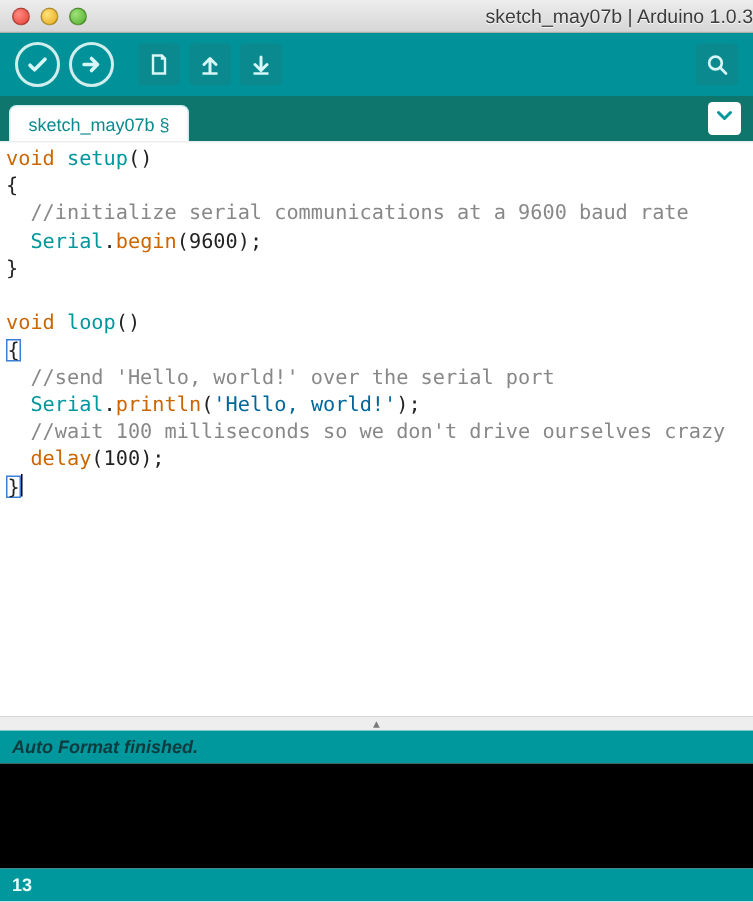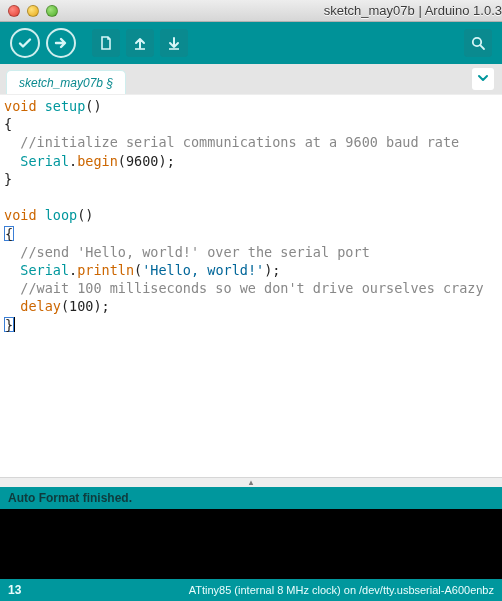--- a/index.html
+++ b/index.html
@@ -15,37 +15,37 @@
   .title-text { position: absolute; left: 0; right: 0; text-align: right; color: #3b3b3b; font-size: 13px; pointer-events: none; text-shadow: 0 1px 0 #fff; }
 
   .toolbar { height: 42px; background: #009298; display: flex; align-items: center; padding: 0 10px; gap: 8px; }
   .tb-group { display: flex; gap: 6px; }
   .tb-btn { width: 28px; height: 28px; border-radius: 4px; background: #07888d; display: flex; align-items: center; justify-content: center; color: #d6f6f7; }
   .tb-btn.round { width: 30px; height: 30px; border-radius: 50%; border: 2px solid #cfeeee; background: #009298; }
   .tb-btn.square { background: #0a8a8f; border: 1px solid #0a8a8f; border-radius: 3px; }
   .spacer { flex: 1; }
   .tb-btn svg { display: block; }
 
-  .tabbar { height: 30px; background: #e5e5e5; display: flex; align-items: flex-end; padding: 0 8px 0 6px; font-style: italic; }
+  .tabbar { height: 30px; background: #0f766e; display: flex; align-items: flex-end; padding: 0 8px 0 6px; }
   .tab { background: #fff; color: #0b8a8f; font-size: 12px; padding: 5px 12px; border-radius: 5px 5px 0 0; height: 24px; display: flex; align-items: center; border: 1px solid #cfeeee; border-bottom: none; }
   .tab-end { margin-left: auto; width: 22px; height: 22px; margin-bottom: 4px; border-radius: 3px; background: #fff; display: flex; align-items: center; justify-content: center; color: #00979d; }
 
   .editor { flex: 1; background: #fff; overflow: auto; padding: 2px 24px 2px 4px; font-family: Menlo, Monaco, Consolas, monospace; font-size: 13.5px; line-height: 1.35; white-space: pre; color: #222; border-top: 1px solid #eee; }
   .kw   { color: #cc6600; }      
   .fnY  { color: #cc6600; }      
   .fnO  { color: #cc6600; }      
   .ident{ color: #00979d; }      
   .cmt  { color: #888; }
   .str  { color: #006699; }
   .cursor-box { border: 1px solid #3b7fd6; display: inline-block; padding: 0 0; height: 15px; line-height: 14px; }
   .caret { display: inline-block; width: 1px; height: 15px; background: #000; vertical-align: -2px; }
 
   .grip { height: 10px; background: #eeeeee; border-top: 1px solid #d6d6d6; text-align: center; font-size: 9px; color: #7a7a7a; line-height: 9px; }
 
-  .status-msg { height: 22px; background: #00979d; color: #0e3b3d; display: flex; align-items: center; padding: 0 8px; font-size: 12px; font-weight: 600; }
+  .status-msg { height: 22px; background: #00979d; color: #0e3b3d; display: flex; align-items: center; padding: 0 8px; font-size: 12px; font-weight: 600; font-style: italic; }
   .console { height: 70px; background: #000; }
   .footer  { height: 22px; background: #00979d; color: #eafdfd; display: flex; align-items: center; padding: 0 8px; font-size: 12px; }
   .footer .line-no { font-weight: 600; }
   .footer .board { margin-left: auto; font-size: 11px; }
 </style>
 </head>
 <body>
 
 <div class="titlebar">
   <div class="traffic">
@@ -141,14 +141,13 @@
 <div class="grip">▴</div>
 
 <div class="status-msg">
   <span>Auto Format finished.</span>
 </div>
 
 <div class="console"></div>
 
 <div class="footer">
   <span class="line-no">13</span>
-  <span class="board">ATtiny85 (internal 8 MHz clock) on /dev/tty.usbserial-A600enbz</span>
 </div>
 
 </body></html>

